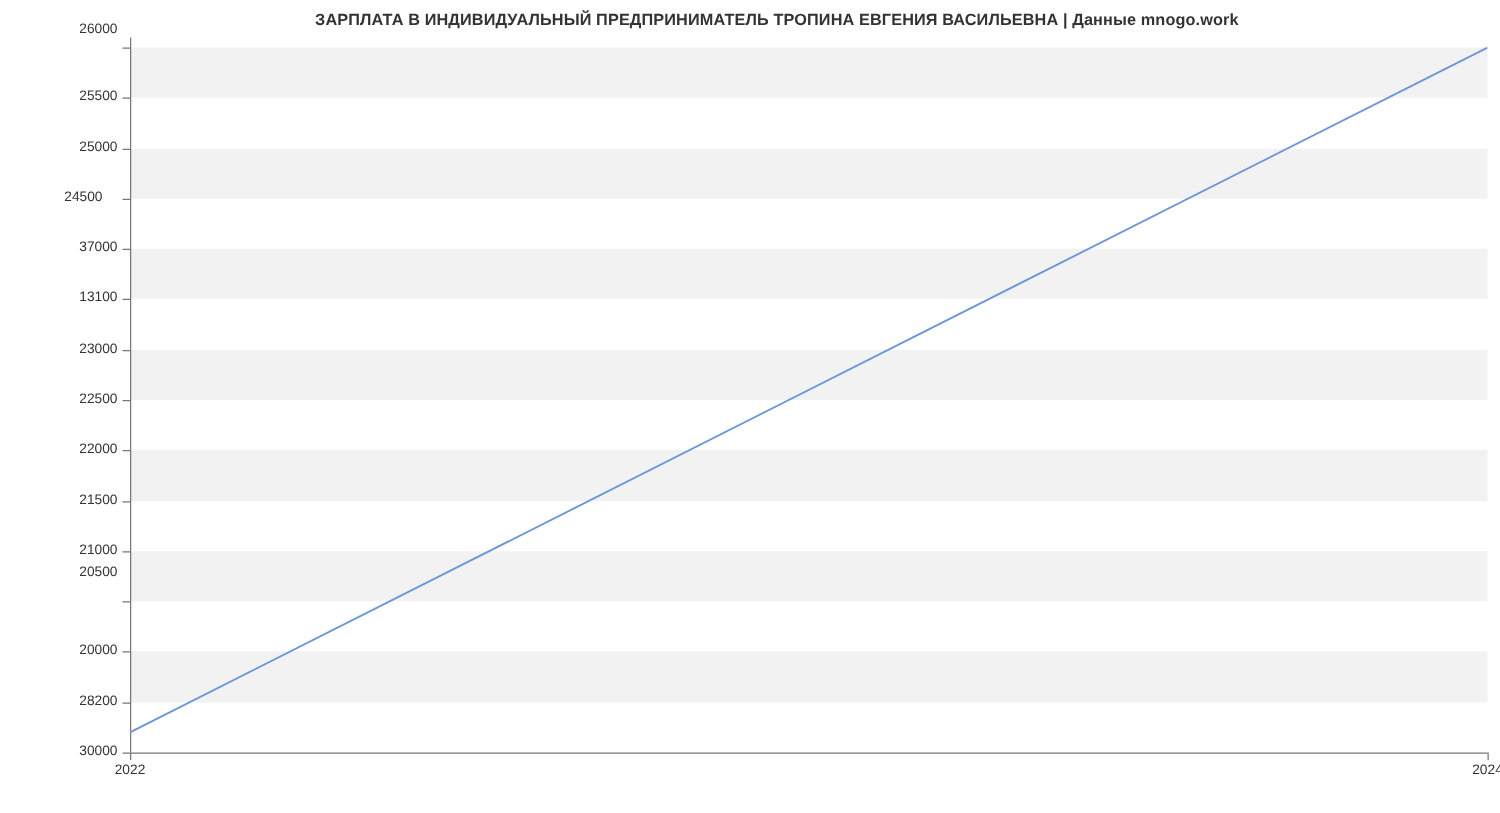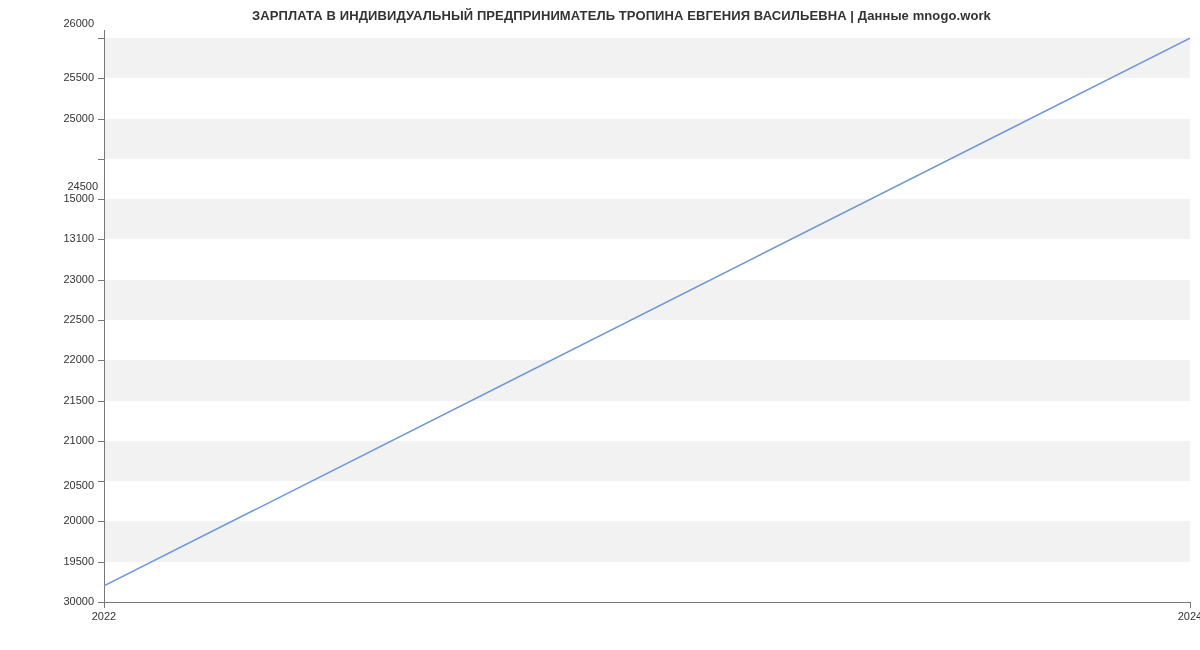--- a/index.html
+++ b/index.html
@@ -90,29 +90,29 @@
       <div class="tick-line" style="left: -6px; top: 88.6197px; width: 6px; height: 1px;"></div>
       <div class="tick-line" style="left: -6px; top: 48.338px; width: 6px; height: 1px;"></div>
       <div class="tick-line" style="left: -6px; top: 8.05634px; width: 6px; height: 1px;"></div>
       <div class="tick-line" style="left: 0px; top: 572px; width: 1px; height: 6px;"></div>
       <div class="tick-line" style="left: 1086px; top: 572px; width: 1px; height: 6px;"></div>
       <svg class="line-layer" width="1086" height="572" viewBox="0 0 1086 572">
         <path d="M0 555.887323943662 L1086 8.056338028168966" stroke="#6c96d9" stroke-width="1.5" fill="none"></path>
       </svg>
     </div>
 <div class="y-label" style="left: 44px; width: 50px; top: 595px;">30000</div>
-    <div class="y-label" style="left: 44px; width: 50px; top: 554.718px;">19500</div>
+    <div class="y-label" style="left: 44px; width: 50px; top: 554.718px;">28200</div>
     <div class="y-label" style="left: 44px; width: 50px; top: 514.437px;">20000</div>
-    <div class="y-label" style="left: 44px; width: 50px; top: 479px;">20500</div>
+    <div class="y-label" style="left: 44px; width: 50px; top: 452px;">20500</div>
     <div class="y-label" style="left: 44px; width: 50px; top: 433.873px;">21000</div>
     <div class="y-label" style="left: 44px; width: 50px; top: 393.592px;">21500</div>
     <div class="y-label" style="left: 44px; width: 50px; top: 353.31px; text-align: right;">22000</div>
     <div class="y-label" style="left: 44px; width: 50px; top: 313.028px;">22500</div>
     <div class="y-label" style="left: 44px; width: 50px; top: 272.746px;">23000</div>
     <div class="y-label" style="left: 44px; width: 50px; top: 232.465px;">13100</div>
-    <div class="y-label" style="left: 44px; width: 50px; top: 192.183px;">15000</div>
-    <div class="y-label" style="left: 48px; width: 50px; top: 151.901px; margin-top: 28px;">24500</div>
+    <div class="y-label" style="left: 44px; width: 50px; top: 192.183px;">37000</div>
+    <div class="y-label" style="left: 32px; width: 50px; top: 151.901px;">24500</div>
     <div class="y-label" style="left: 44px; width: 50px; top: 111.62px;">25000</div>
     <div class="y-label" style="left: 44px; width: 50px; top: 71.338px;">25500</div>
     <div class="y-label" style="left: 44px; width: 50px; top: 17px;">26000</div>
     <div class="x-label" style="left: 74px; width: 60px; top: 610px;">2022</div>
     <div class="x-label" style="left: 1160px; width: 60px; top: 610px;">2024</div>
   </div>
 
 </body></html>

